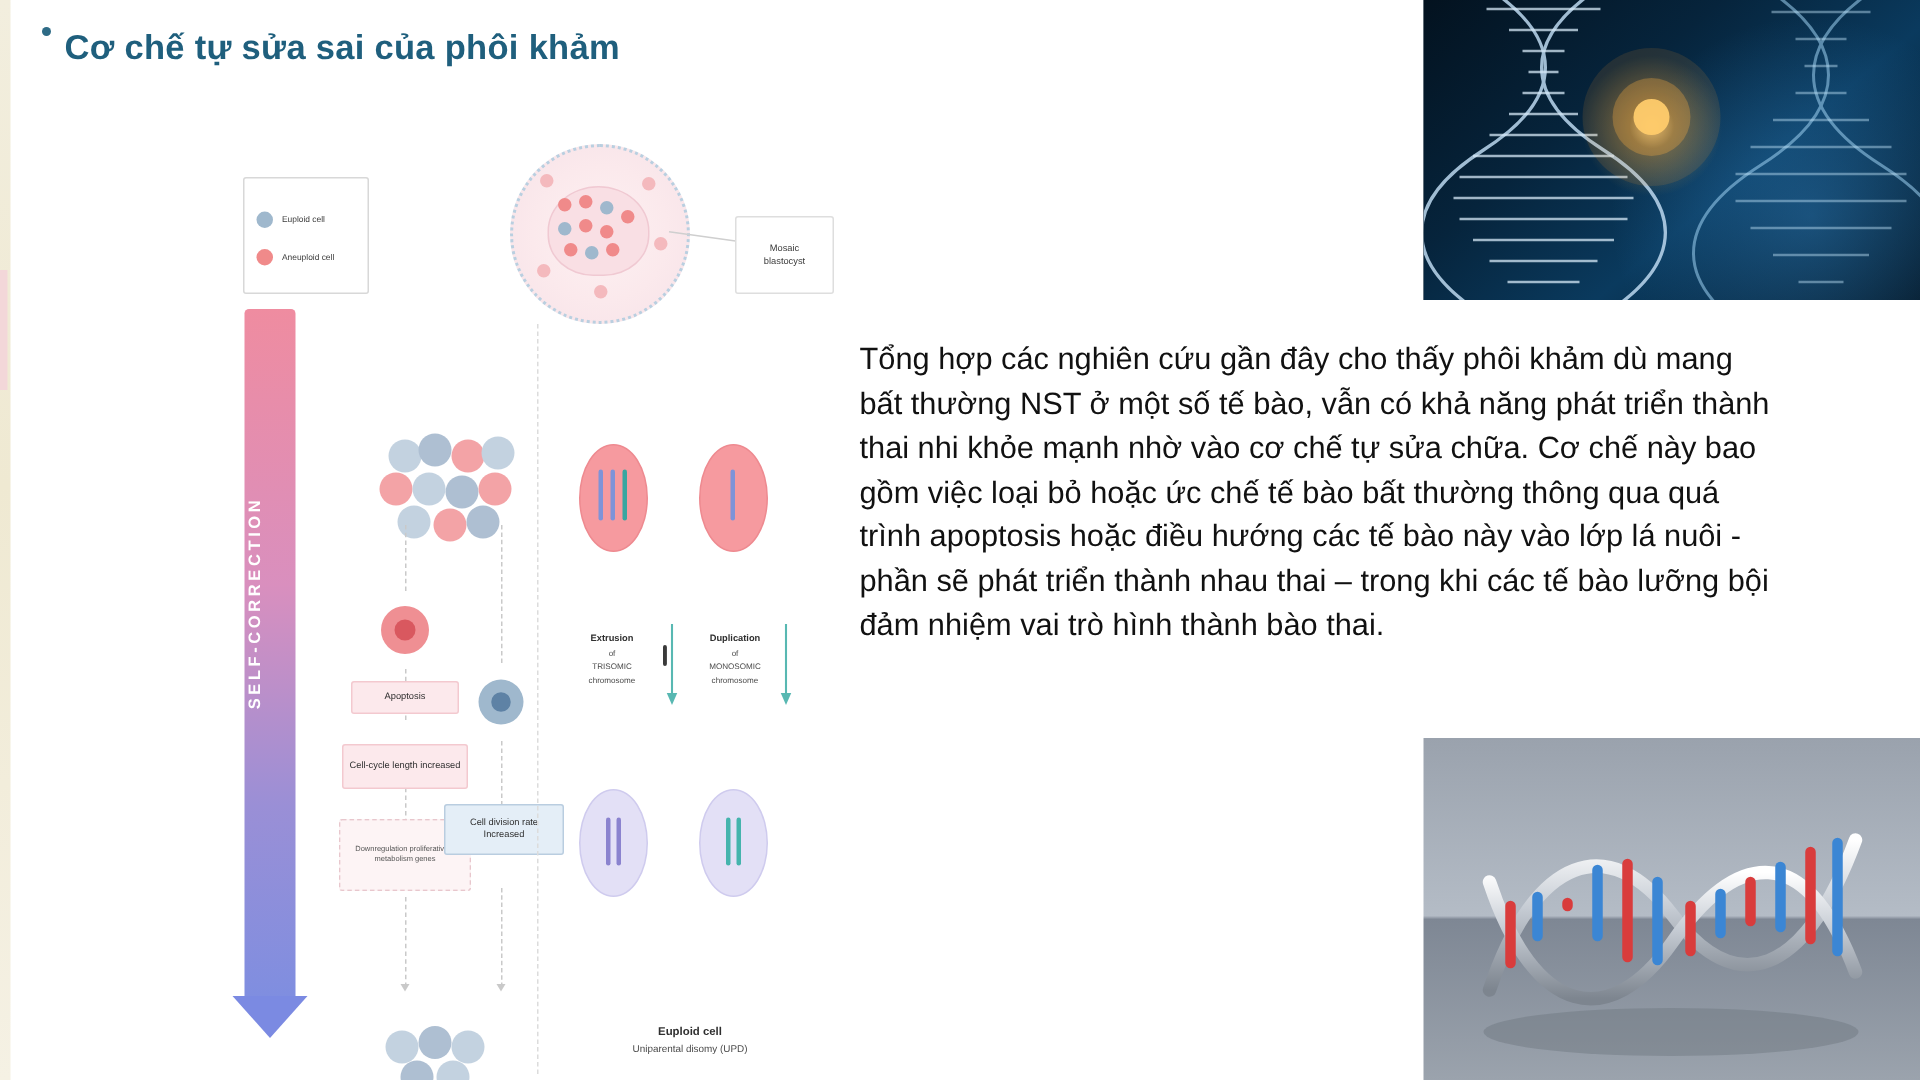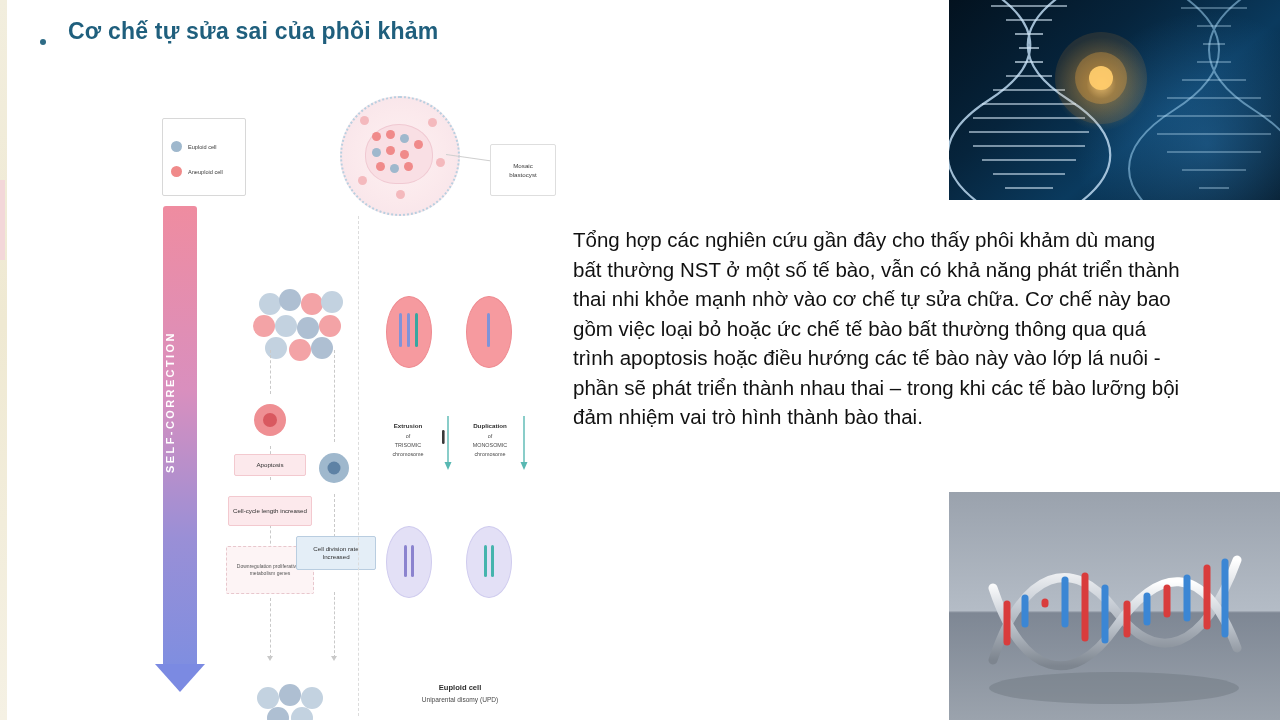--- a/index.html
+++ b/index.html
@@ -25,24 +25,24 @@
   .edge-pink {
     position: absolute;
     left: 0; top: 180px;
     width: 5px; height: 80px;
     background: #f3d7d9;
   }
 
   
   .title-row {
     position: absolute;
-    left: 40px; top: 18px;
+    left: 28px; top: 18px;
     display: flex;
-    align-items: flex-end;
-    gap: 22px;
+    align-items: flex-start;
+    gap: 9px;
   }
   .title-bullet {
     width: 6px; height: 6px;
     border-radius: 50%;
     background: #2e6b86;
     display: block;
   }
   .title-text {
     font-size: 23px;
     font-weight: bold;

